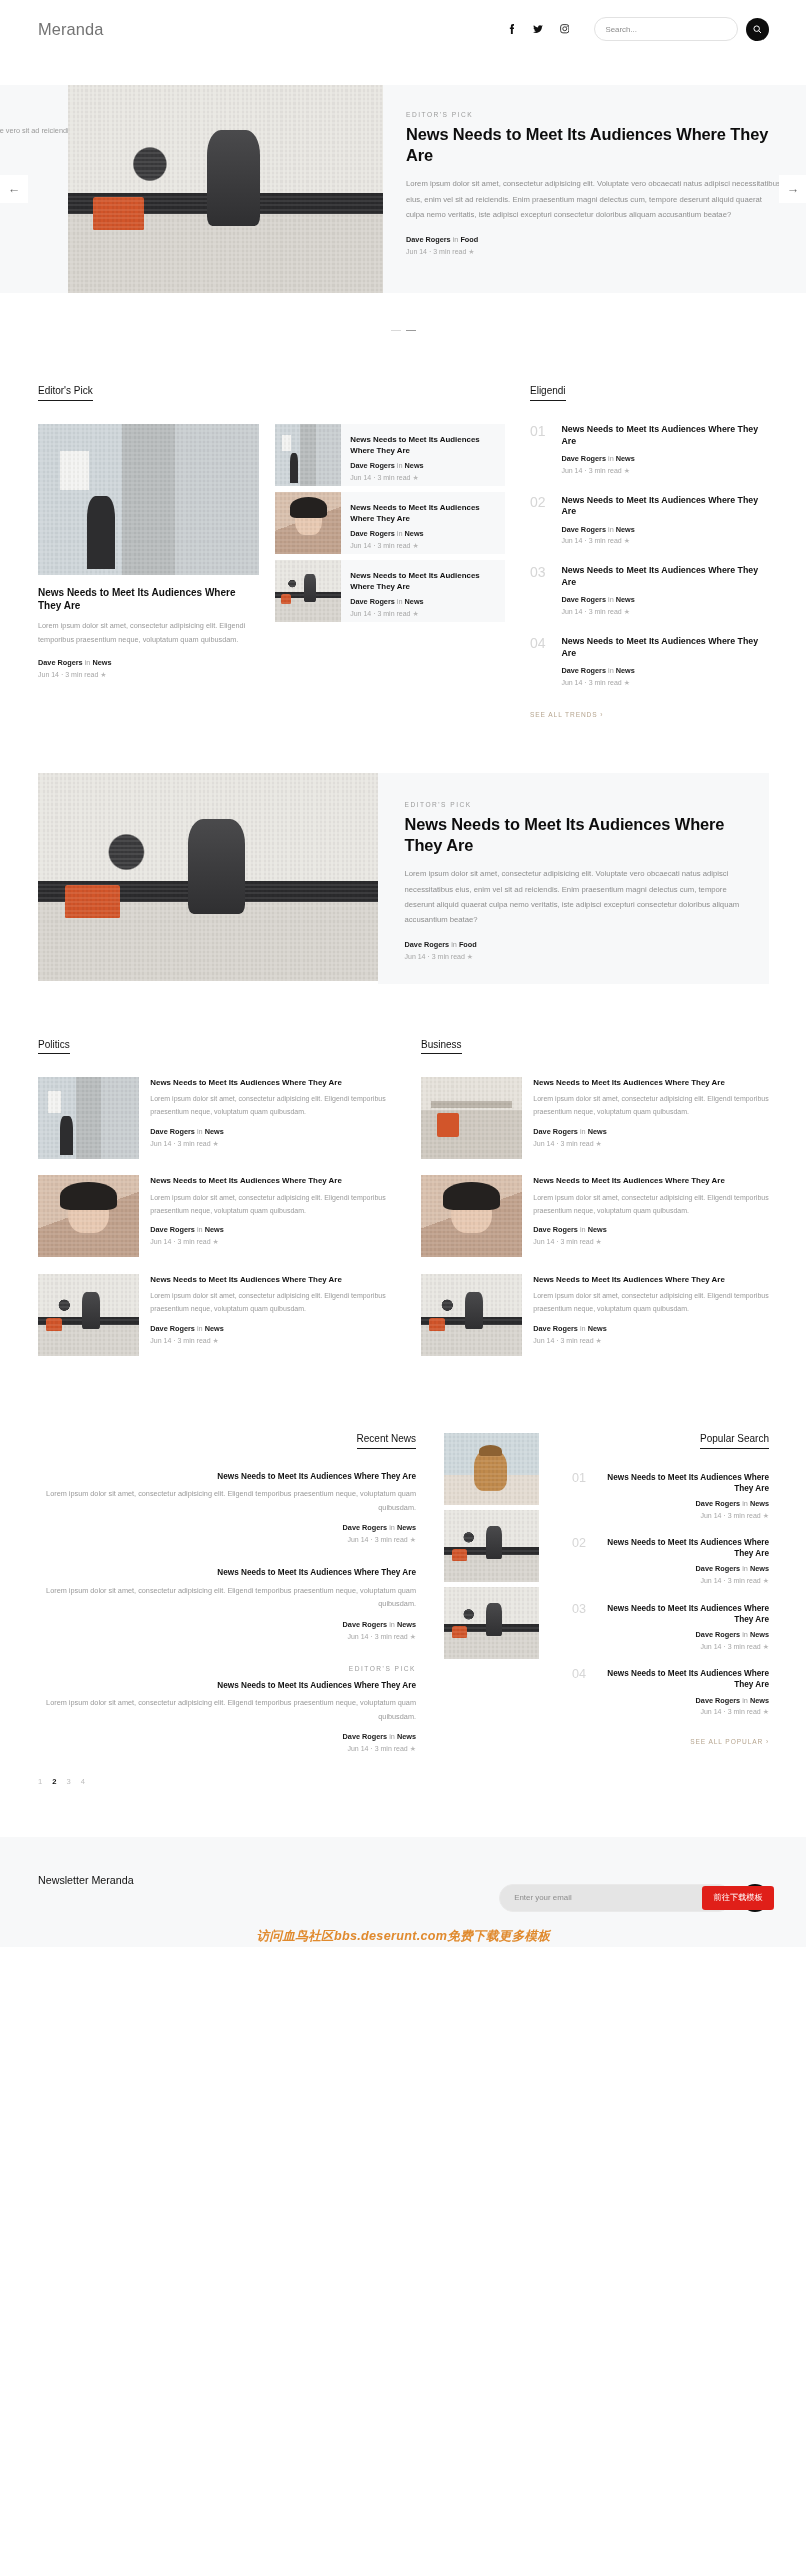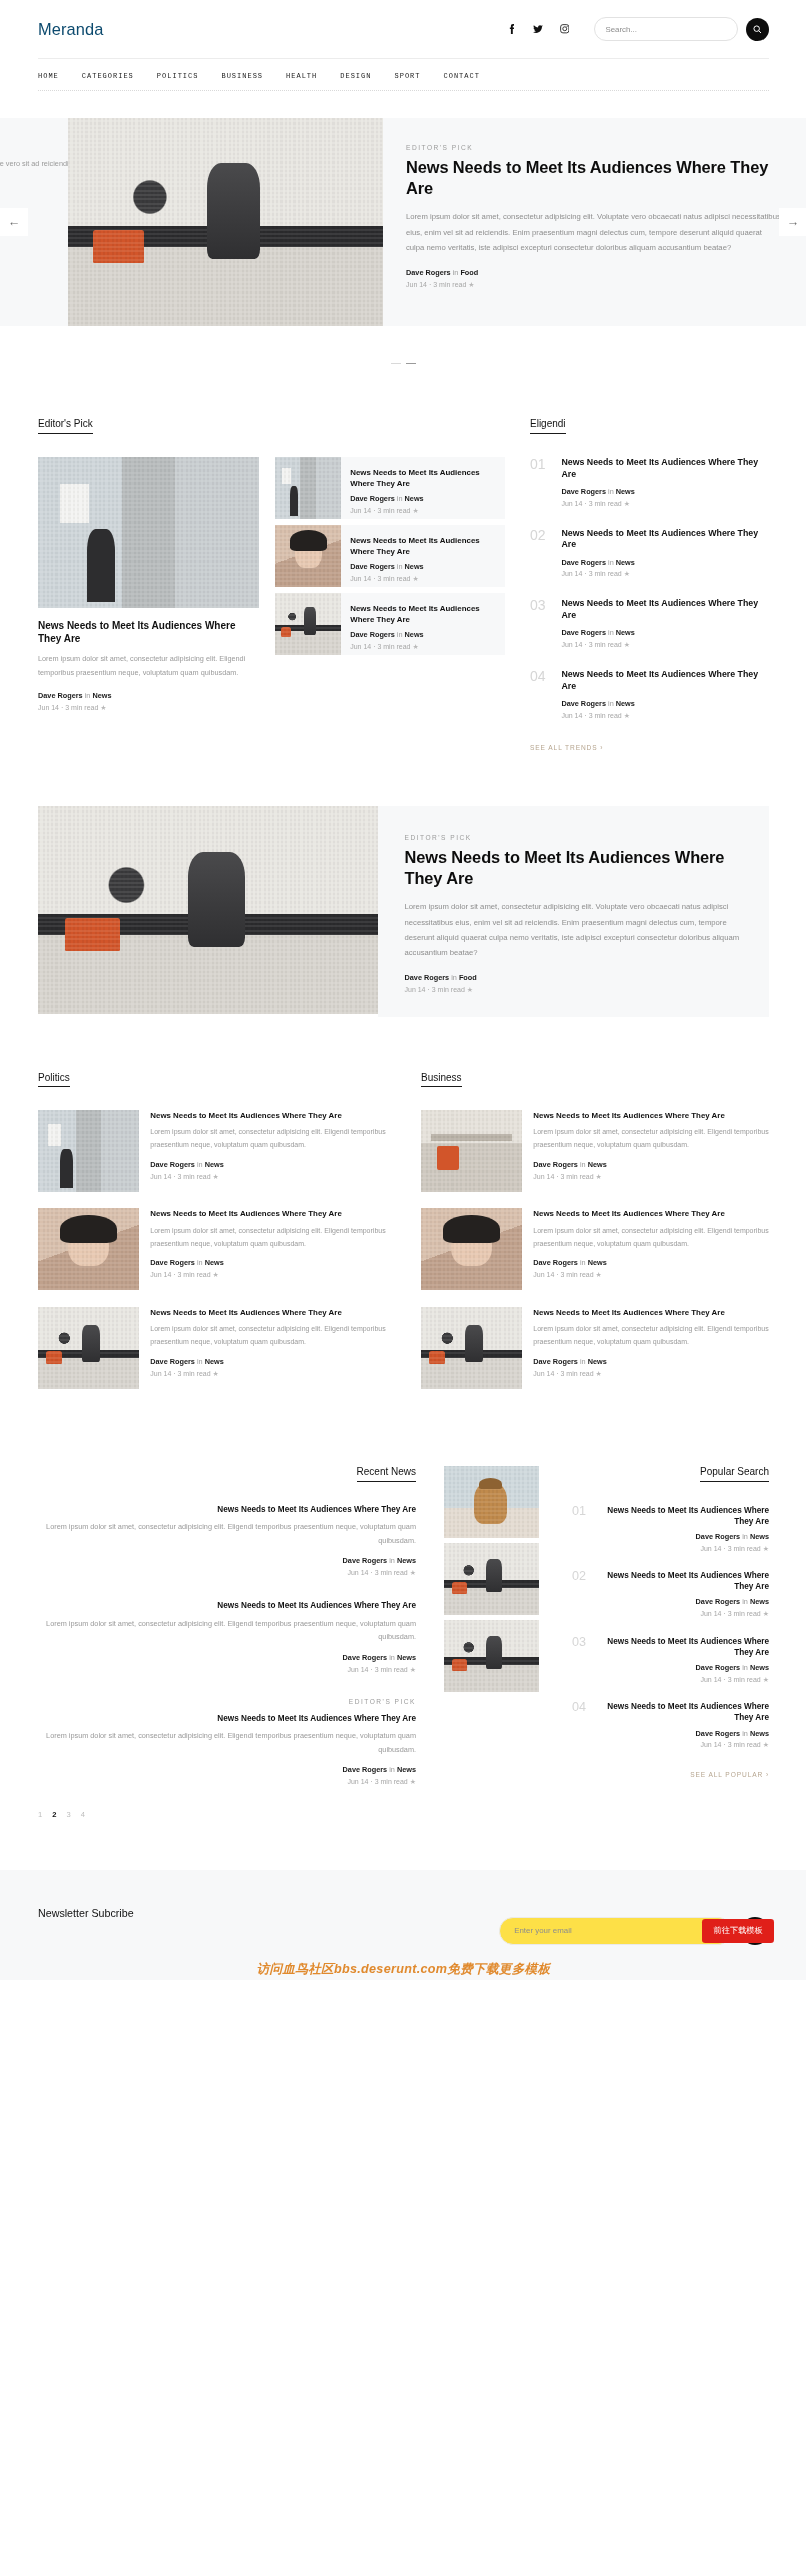--- a/index.html
+++ b/index.html
@@ -9,21 +9,21 @@
     background: #ffffff;
     color: #111111;
     -webkit-font-smoothing: antialiased;
   }
   .wrap { width: 807px; position: relative; }
   .container { width: 731px; margin: 0 auto; }
 
   
   .topbar { height: 58px; display: flex; align-items: center; }
   .brand {
-    font-size: 16.4px; font-weight: 400; letter-spacing: 0.1px; color: #0c4a6e;
+    font-size: 16.4px; font-weight: 400; letter-spacing: 0.1px; color: #737373;
     flex: 0 0 auto;
   }
   .top-right { margin-left: auto; display: flex; align-items: center; gap: 0; }
   .social { display: flex; align-items: center; gap: 16.4px; margin-right: 25px; }
   .social-ic { width: 10px; height: 10px; display: inline-flex; align-items: center; justify-content: center; color: #111; }
   .social-ic svg { display: block; }
   .search-box {
     width: 144px; height: 24px; border: 0.6px solid #e2e2e2; border-radius: 12px;
     background: #fff; display: flex; align-items: center; padding: 0 10px;
   }
@@ -163,21 +163,21 @@
   .pagination span.active { color: #111; font-weight: 700; }
 
   
   .news-sec { background: #f7f8f9; padding: 37px 0 35px; margin-top: 31.5px; }
   .news-inner { display: flex; align-items: flex-start; }
   .news-left { width: 353px; flex: 0 0 353px; }
   .news-left h3 { font-size: 10.7px; font-weight: 400; color: #111; margin-bottom: 7.6px; }
   .news-left p { font-size: 7.3px; line-height: 2.0; color: #9a9a9a; }
   .news-right { margin-left: auto; display: flex; align-items: center; padding-top: 10px; }
   .email-box {
-    width: 233px; height: 28px; background: #fde047; border: 0.6px solid #eaeaea;
+    width: 233px; height: 28px; background: #e5e5e5; border: 0.6px solid #eaeaea;
     border-radius: 14px; display: flex; align-items: center; padding: 0 14px;
   }
   .email-box input {
     border: 0; outline: 0; width: 100%; background: transparent;
     font-size: 7.9px; color: #555; font-family: "Liberation Sans", sans-serif;
   }
   .email-box input::placeholder { color: #8d8d8d; }
   .send-btn {
     width: 28px; height: 28px; border-radius: 50%; background: #0d0d0d; border: 0;
     margin-left: 8.8px; display: flex; align-items: center; justify-content: center;
@@ -294,32 +294,20 @@
         </div>
         <button class="search-btn">
           <svg width="8.8" height="8.8" viewBox="0 0 16 16" fill="none" stroke="currentColor" stroke-width="1.8">
               <circle cx="6.7" cy="6.7" r="5"></circle>
               <path d="M10.4 10.4L15 15"></path>
             </svg>
         </button>
       </div>
     </div>
 
-    <nav class="nav">
-      <ul>
-        <li><a href="#">HOME</a></li>
-        <li><a href="#">CATEGORIES</a></li>
-        <li><a href="#">POLITICS</a></li>
-        <li><a href="#">BUSINESS</a></li>
-        <li><a href="#">HEALTH</a></li>
-        <li><a href="#">DESIGN</a></li>
-        <li><a href="#">SPORT</a></li>
-        <li><a href="#">CONTACT</a></li>
-      </ul>
-    </nav>
   </div>
 
   <section class="hero-sec">
     <div class="hero-row">
       <div class="hero-ghost">
         <p>Voluptate vero
 sit ad reiciendis enim
 quaerat culpa
 aliquam</p>
       </div>
@@ -806,21 +794,21 @@
         </article>
         <a class="see-all" href="#">SEE ALL POPULAR  ›</a>
       </div>
 
     </div>
   </section>
 
   <section class="news-sec">
     <div class="container news-inner">
       <div class="news-left">
-        <h3>Newsletter Subcribe</h3>
+        <h3>Newsletter Meranda</h3>
       </div>
       <div class="news-right">
         <div class="email-box">
           <input type="text" placeholder="Enter your email" style="">
         </div>
         <button class="send-btn">
           <svg width="10" height="10" viewBox="0 0 16 16" fill="currentColor">
               <path d="M15 1L1 7.2l4.6 1.7L13 3.3 7.4 10l5 4.8L15 1z"></path>
             </svg>
         </button>

